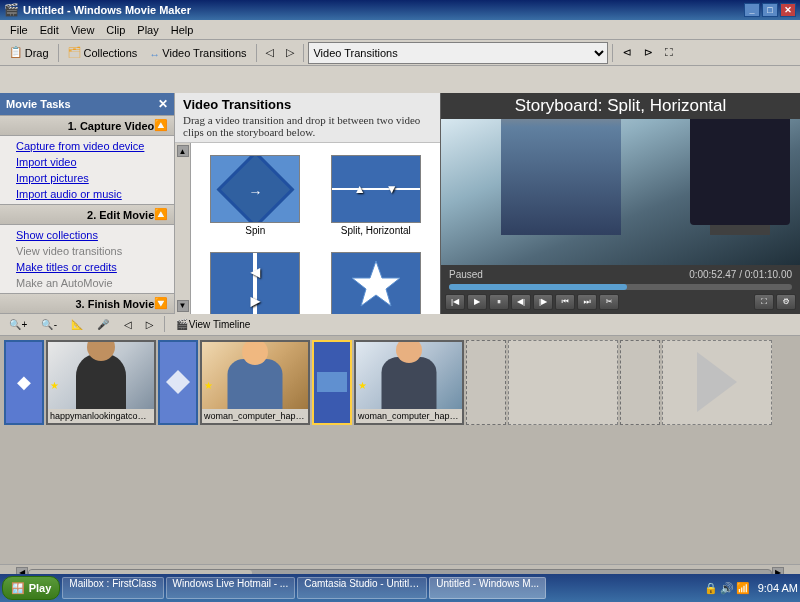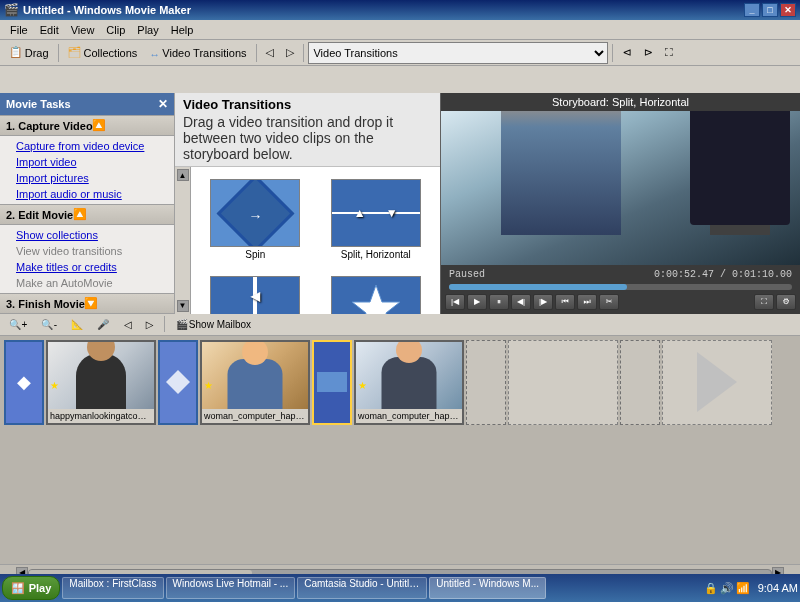--- a/index.html
+++ b/index.html
@@ -93,21 +93,21 @@
     }
     .task-close { cursor: pointer; color: white; font-size: 12px; }
     .task-section-header {
       background: linear-gradient(to bottom, #d4d0c8, #c0bcb4);
       padding: 3px 6px;
       font-size: 11px;
       font-weight: bold;
       border-top: 1px solid #a0a0a0;
       border-bottom: 1px solid #a0a0a0;
       display: flex;
-      justify-content: flex-start;
+      justify-content: flex-end;
       align-items: center;
       cursor: pointer;
     }
     .task-link {
       padding: 2px 16px;
       color: #0000cc;
       cursor: pointer;
       text-decoration: underline;
       font-size: 11px;
       display: block;
@@ -121,21 +121,21 @@
       display: flex;
       flex-direction: column;
       background: white;
     }
     .panel-header {
       background: #e8e8e8;
       padding: 4px 8px;
       border-bottom: 1px solid #c0c0c0;
     }
     .panel-title { font-size: 13px; font-weight: bold; margin-bottom: 2px; }
-    .panel-desc { font-size: 14px; color: #333; }
+    .panel-desc { font-size: 11px; color: #333; font-family: Liberation Serif, serif; }
     .transitions-grid {
       flex: 1;
       overflow-y: auto;
       padding: 8px;
       display: grid;
       grid-template-columns: repeat(2, 1fr);
       gap: 8px;
       align-content: start;
     }
     .transition-item {
@@ -165,21 +165,21 @@
       background: #2a2a2a;
       display: flex;
       flex-direction: column;
       border-left: 1px solid #606060;
       flex-shrink: 0;
     }
     .preview-header {
       background: #3a3a3a;
       padding: 3px 8px;
       color: white;
-      font-size: 11px;
+      font-size: 17px;
       text-align: center;
     }
     .preview-video {
       flex: 1;
       background: #000;
       position: relative;
       overflow: hidden;
     }
     .preview-controls {
       background: #3a3a3a;
@@ -187,21 +187,20 @@
       display: flex;
       flex-direction: column;
       gap: 2px;
     }
     .preview-status {
       display: flex;
       justify-content: space-between;
       color: #ccc;
       font-size: 10px;
       padding: 0 4px;
-      font-family: Liberation Mono, monospace;
     }
     .preview-progress {
       height: 6px;
       background: #606060;
       border-radius: 3px;
       position: relative;
       margin: 2px 4px;
     }
     .preview-progress-fill {
       height: 100%; 
@@ -610,21 +609,21 @@
   <div class="timeline-toolbar">
     <div class="tl-btn">🔍+</div>
     <div class="tl-btn">🔍-</div>
     <div class="tl-btn">📐</div>
     <div class="tl-btn">🎤</div>
     <div class="tl-btn">◁</div>
     <div class="tl-btn">▷</div>
     <div style="width:1px; height:16px; background:#a0a0a0; margin:0 2px;"></div>
     <div class="tl-btn">
       <span>🎬</span>
-      <span>Show Mailbox</span>
+      <span>View Timeline</span>
     </div>
   </div>
 
   <div class="timeline-content">
 
     <div class="trans-clip" style="background:#5a7ad0; display:flex; align-items:center; justify-content:center;">
       <div style="color:white; font-size:18px;">◆</div>
     </div>
 
     <div class="clip-item">

